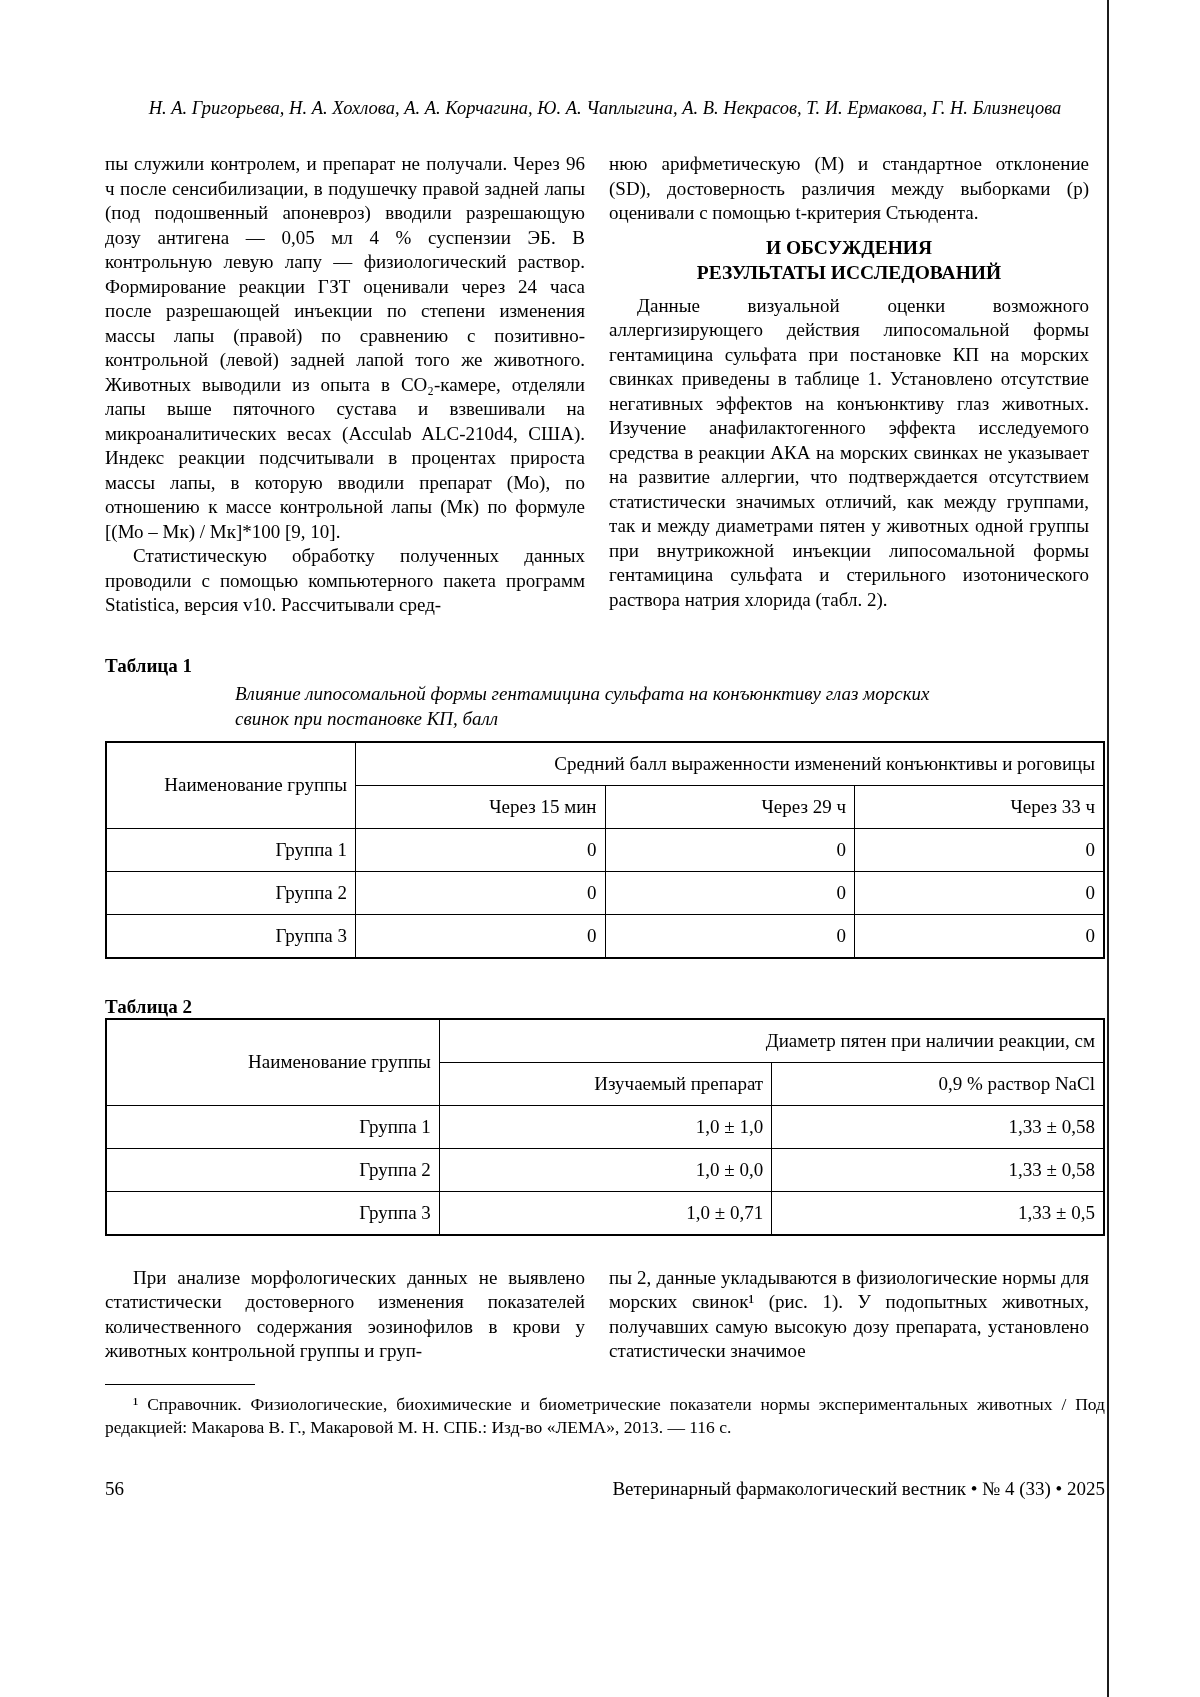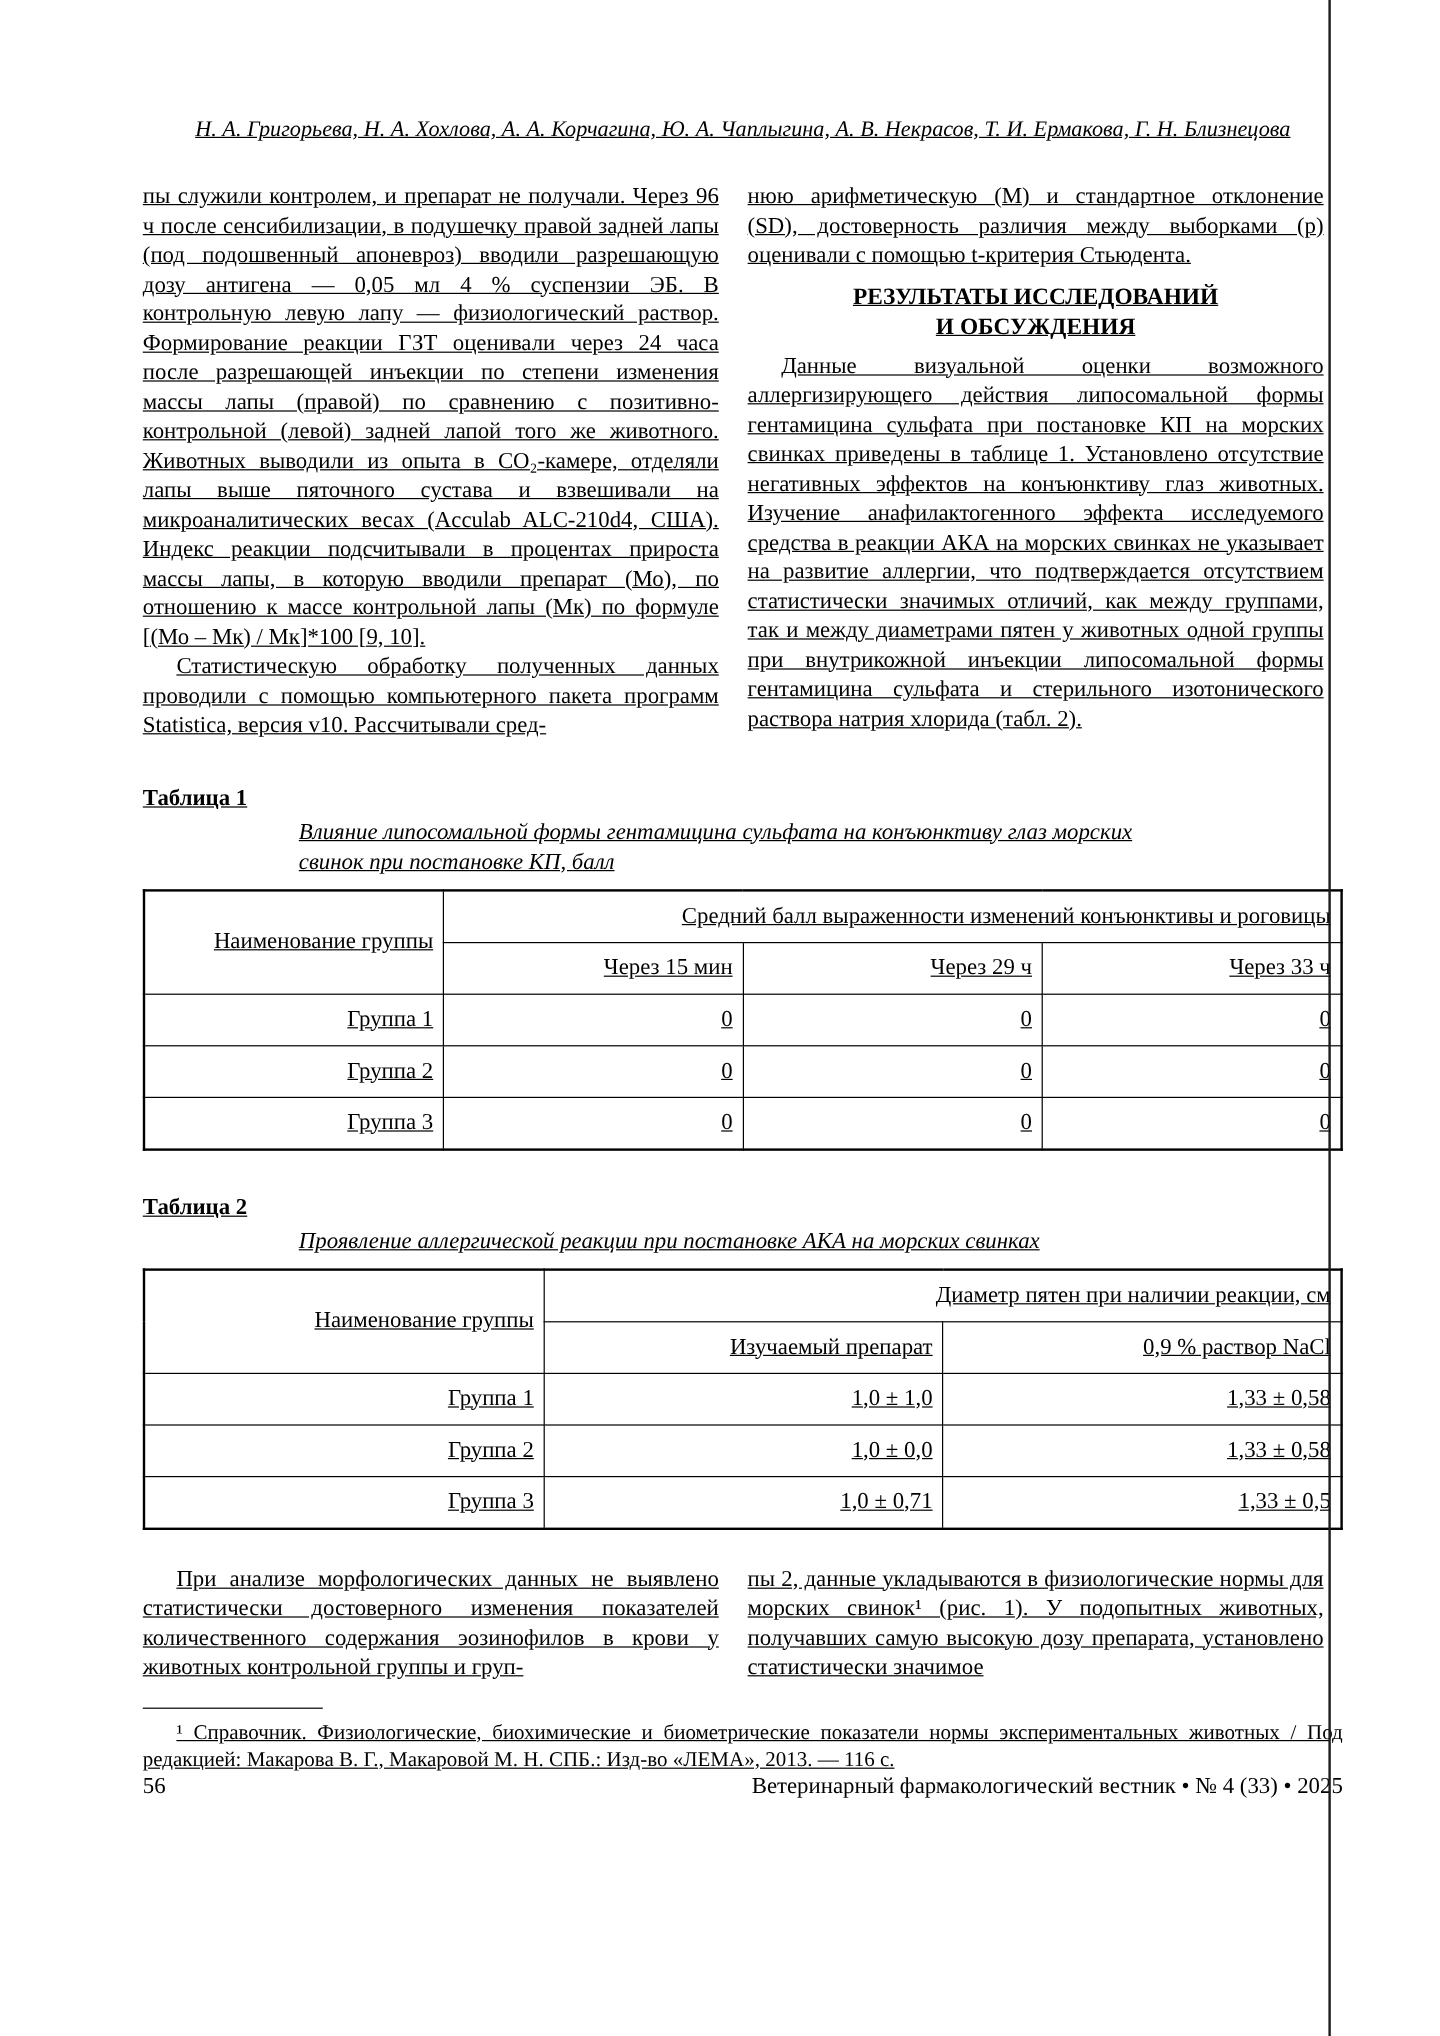--- a/index.html
+++ b/index.html
@@ -6,22 +6,22 @@
   body {
     width: 1200px; height: 1697px;
     background: #ffffff;
     color: #000;
     font-family: "Liberation Serif", serif;
     position: relative;
     overflow: hidden;
   }
   .page {
     position: absolute;
-    left: 119px; top: 0;
-    width: 1000px; height: 1250px; text-decoration: underline;
+    left: 105px; top: 0;
+    width: 1000px; height: 1250px;
   }
   .authors {
     margin-top: 96px;
     text-align: center;
     font-style: italic;
     font-size: 18.5px;
     line-height: 24px;
     white-space: nowrap;
   }
   .cols {
@@ -112,22 +112,22 @@
   <div class="authors">Н. А. Григорьева, Н. А. Хохлова, А. А. Корчагина, Ю. А. Чаплыгина, А. В. Некрасов, Т. И. Ермакова, Г. Н. Близнецова</div>
 
   <div class="cols top">
     <div class="col">
       <p class="para">пы служили контролем, и препарат не получали. Через 96 ч после сенсибилизации, в подушечку правой задней лапы (под подошвенный апоневроз) вводили разрешающую дозу антигена — 0,05 мл 4 % суспензии ЭБ. В контрольную левую лапу — физиологический раствор. Формирование реакции ГЗТ оценивали через 24 часа после разрешающей инъекции по степени изменения массы лапы (правой) по сравнению с позитивно-контрольной (левой) задней лапой того же животного. Животных выводили из опыта в CO₂-камере, отделяли лапы выше пяточного сустава и взвешивали на микроаналитических весах (Acculab ALC-210d4, США). Индекс реакции подсчитывали в процентах прироста массы лапы, в которую вводили препарат (Мо), по отношению к массе контрольной лапы (Мк) по формуле [(Мо – Мк) / Мк]*100 [9, 10].</p>
       <p class="para indent">Статистическую обработку полученных данных проводили с помощью компьютерного пакета программ Statistica, версия v10. Рассчитывали сред-</p>
     </div>
     <div class="col">
       <p class="para">нюю арифметическую (M) и стандартное отклонение (SD), достоверность различия между выборками (p) оценивали с помощью t-критерия Стьюдента.</p>
       <div class="heading">
+        <div>И ОБСУЖДЕНИЯ</div>
         <div>РЕЗУЛЬТАТЫ ИССЛЕДОВАНИЙ</div>
-        <div>И ОБСУЖДЕНИЯ</div>
       </div>
       <p class="para indent">Данные визуальной оценки возможного аллергизирующего действия липосомальной формы гентамицина сульфата при постановке КП на морских свинках приведены в таблице 1. Установлено отсутствие негативных эффектов на конъюнктиву глаз животных. Изучение анафилактогенного эффекта исследуемого средства в реакции АКА на морских свинках не указывает на развитие аллергии, что подтверждается отсутствием статистически значимых отличий, как между группами, так и между диаметрами пятен у животных одной группы при внутрикожной инъекции липосомальной формы гентамицина сульфата и стерильного изотонического раствора натрия хлорида (табл. 2).</p>
     </div>
   </div>
 
   <div class="table-label">Таблица 1</div>
   <div class="table-caption">Влияние липосомальной формы гентамицина сульфата на конъюнктиву глаз морских свинок при постановке КП, балл</div>
 
   <table class="data-table">
     <tbody>
@@ -155,21 +155,20 @@
     <tr>
       <td>Группа 3</td>
       <td>0</td>
       <td>0</td>
       <td>0</td>
     </tr>
   </tbody>
     </table>
 
   <div class="table-label">Таблица 2</div>
-  <div class="table-caption">Проявление аллергической реакции при постановке АКА на морских свинках</div>
 
   <table class="data-table">
     <tbody>
         <tr>
       <td rowspan="2" class="t2-c1">Наименование группы</td>
       <td colspan="2">Диаметр пятен при наличии реакции, см</td>
     </tr>
     <tr>
       <td class="t2-c">Изучаемый препарат</td>
       <td class="t2-c">0,9 % раствор NaCl</td>

